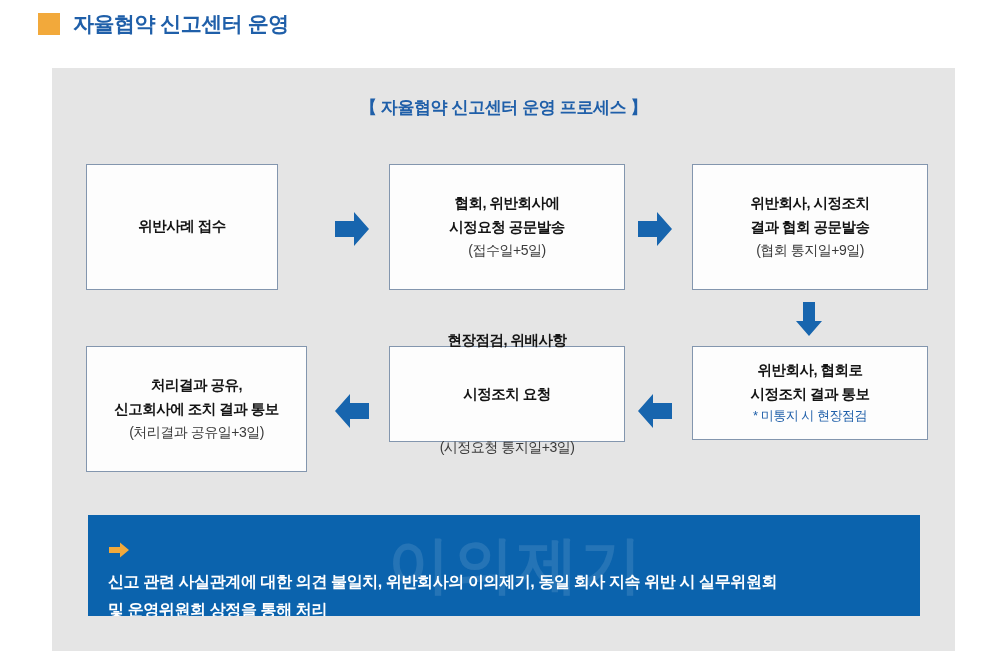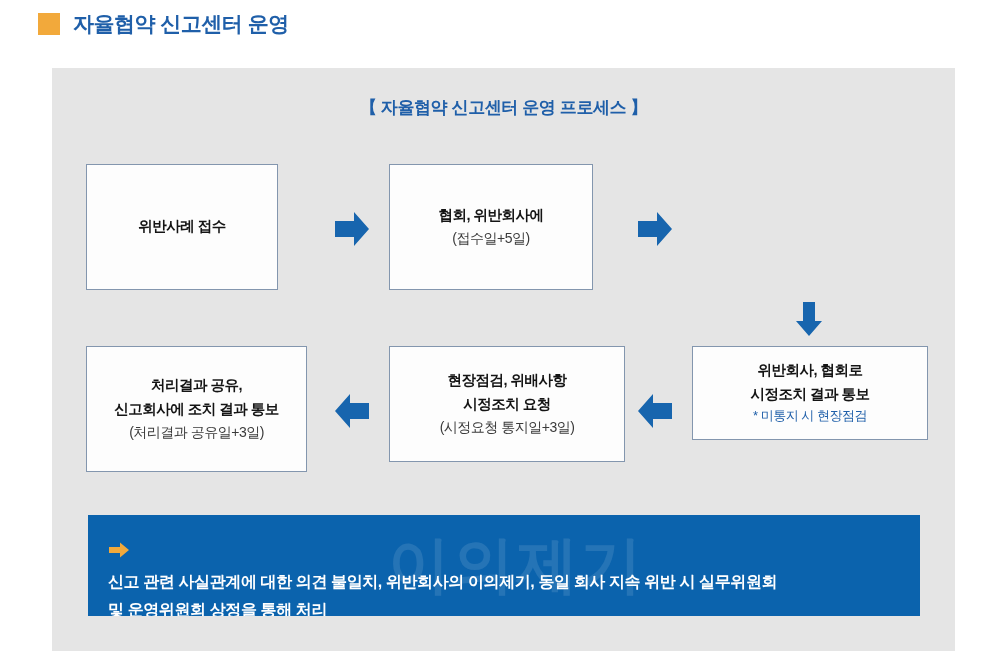--- a/index.html
+++ b/index.html
@@ -93,25 +93,25 @@
     font-size: 13px;
     font-weight: normal;
     color: #1F5FA9;
     line-height: 1.6;
     letter-spacing: -0.5px;
     white-space: nowrap;
   }
 
   
   #box-r1c1 { left: 34px;  top: 96px;  width: 192px; height: 126px; }
-  #box-r1c2 { left: 337px; top: 96px;  width: 204px; height: 126px; }
+  #box-r1c2 { left: 337px; top: 96px;  width: 236px; height: 126px; }
   #box-r1c3 { left: 640px; top: 96px;  width: 236px; height: 126px; }
   
   #box-r2c3 { left: 640px; top: 278px; width: 236px; height: 94px; }
-  #box-r2c2 { left: 337px; top: 278px; width: 236px; height: 116px; }
+  #box-r2c2 { left: 337px; top: 278px; width: 236px; height: 96px; gap: 30px; }
   #box-r2c1 { left: 34px;  top: 278px; width: 221px; height: 126px; }
 
   
   .arrow {
     position: absolute;
     line-height: 0;
   }
   #arrow-r1-1 { left: 281px; top: 140px; }
   #arrow-r1-2 { left: 584px; top: 140px; }
   #arrow-down  { left: 742px; top: 232px; }
@@ -176,29 +176,35 @@
   </div>
 
   <div class="arrow" id="arrow-r1-1">
     <svg width="38" height="42" viewBox="0 0 38 42" xmlns="http://www.w3.org/2000/svg">
       <path d="M2 13 L21 13 L21 4 L36 21 L21 38 L21 29 L2 29 Z" fill="#1765AE"></path>
     </svg>
   </div>
 
   <div class="pbox" id="box-r1c2">
     <div class="ln">협회, 위반회사에</div>
+    <div class="ln">시정요청 공문발송</div>
     <div class="sub">(접수일+5일)</div>
   </div>
 
   <div class="arrow" id="arrow-r1-2">
     <svg width="38" height="42" viewBox="0 0 38 42" xmlns="http://www.w3.org/2000/svg">
       <path d="M2 13 L21 13 L21 4 L36 21 L21 38 L21 29 L2 29 Z" fill="#1765AE"></path>
     </svg>
   </div>
 
+  <div class="pbox" id="box-r1c3">
+    <div class="ln">위반회사, 시정조치</div>
+    <div class="ln">결과 협회 공문발송</div>
+    <div class="sub">(협회 통지일+9일)</div>
+  </div>
 
   <div class="arrow" id="arrow-down">
     <svg width="30" height="38" viewBox="0 0 30 38" xmlns="http://www.w3.org/2000/svg">
       <path d="M9 2 L21 2 L21 21 L28 21 L15 36 L2 21 L9 21 Z" fill="#1765AE"></path>
     </svg>
   </div>
 
   <div class="pbox" id="box-r2c1">
     <div class="ln">처리결과 공유,</div>
     <div class="ln">신고회사에 조치 결과 통보</div>

